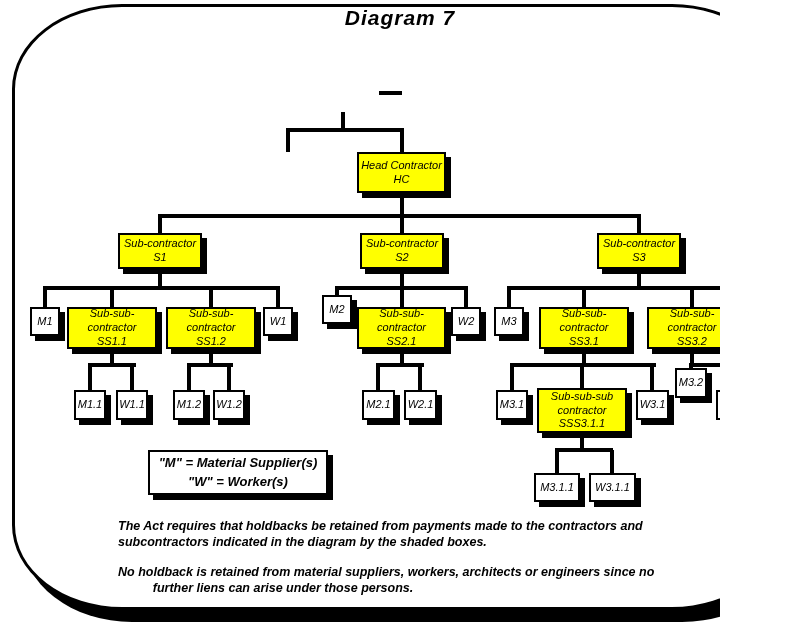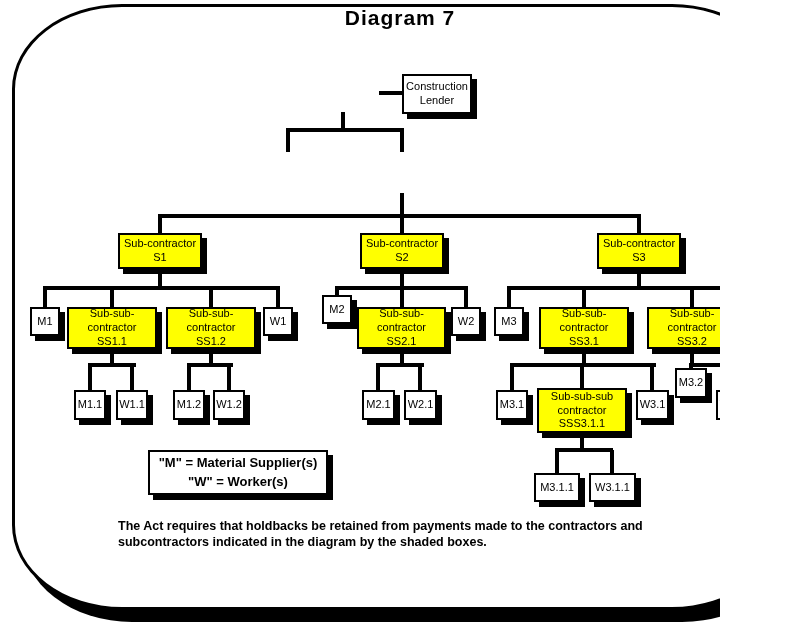--- a/index.html
+++ b/index.html
@@ -1,17 +1,17 @@
 <!DOCTYPE html>
 <html style="--hl: #FFFF00; --plain: #FFFFFF; --line: #000000;"><head>
 <meta charset="utf-8">
 <style>
   html,body{margin:0;padding:0;background:#fff;}
   .stage{position:relative;width:720px;height:628px;background:#fff;overflow:hidden;
-         font-family:"Liberation Sans",sans-serif;color:#000;}
+         font-family:"Liberation Sans",sans-serif;color:#000;font-style:italic;}
   .frame{position:absolute;left:12px;top:4px;width:764px;height:600px;
          border:3px solid #000;border-radius:110px/85px;
          box-shadow:10px 12px 0 0 #000;background:#fff;}
   .title{position:absolute;left:0;top:6px;width:800px;text-align:center;
          font-size:21px;font-weight:bold;letter-spacing:1px;}
   .node{position:absolute;background:var(--plain,#fff);border:2px solid #000;
         box-shadow:5px 5px 0 0 #000;display:flex;align-items:center;justify-content:center;
         text-align:center;white-space:pre-line;font-size:11px;line-height:1.25;
         box-sizing:border-box;}
   .hl{background:var(--hl,#FFFF00);}
@@ -79,22 +79,22 @@
   <i class="ln" style="left:650px;top:365px;width:4px;height:25px"></i>
   <i class="ln" style="left:690px;top:349px;width:4px;height:16px"></i>
   <i class="ln" style="left:689px;top:363px;width:45px;height:4px"></i>
   <i class="ln" style="left:689px;top:365px;width:4px;height:25px"></i>
   <i class="ln" style="left:730px;top:365px;width:4px;height:25px"></i>
   <i class="ln" style="left:580px;top:433px;width:4px;height:17px"></i>
   <i class="ln" style="left:555px;top:448px;width:58px;height:4px"></i>
   <i class="ln" style="left:555px;top:450px;width:4px;height:23px"></i>
   <i class="ln" style="left:610px;top:450px;width:4px;height:23px"></i>
 
-  <div class="node" style="left:402px;top:74px;width:70px;height:40px">Construction
-Lender</div>
+  <div class="node hl" style="left:357px;top:152px;width:89px;height:41px">Head Contractor
+HC</div>
 
   <div class="node hl" style="left:118px;top:233px;width:84px;height:36px">Sub-contractor
 S1</div>
   <div class="node hl" style="left:360px;top:233px;width:84px;height:36px">Sub-contractor
 S2</div>
   <div class="node hl" style="left:597px;top:233px;width:84px;height:36px">Sub-contractor
 S3</div>
 
   <div class="node" style="left:30px;top:307px;width:30px;height:29px">M1</div>
   <div class="node hl" style="left:67px;top:307px;width:90px;height:42px">Sub-sub-
@@ -133,13 +133,15 @@
   <div class="node" style="left:716px;top:390px;width:33px;height:30px">W3.2</div>
 
   <div class="node" style="left:534px;top:473px;width:46px;height:29px">M3.1.1</div>
   <div class="node" style="left:589px;top:473px;width:47px;height:29px">W3.1.1</div>
 
   <div class="legend">"M" = Material Supplier(s)
 "W" = Worker(s)</div>
 
   <div class="note p1">The Act requires that holdbacks be retained from payments made to the contractors and
 subcontractors indicated in the diagram by the shaded boxes.</div>
+  <div class="note p2">No holdback is retained from material suppliers, workers, architects or engineers since no
+          further liens can arise under those persons.</div>
 </div>
 
 </body></html>

